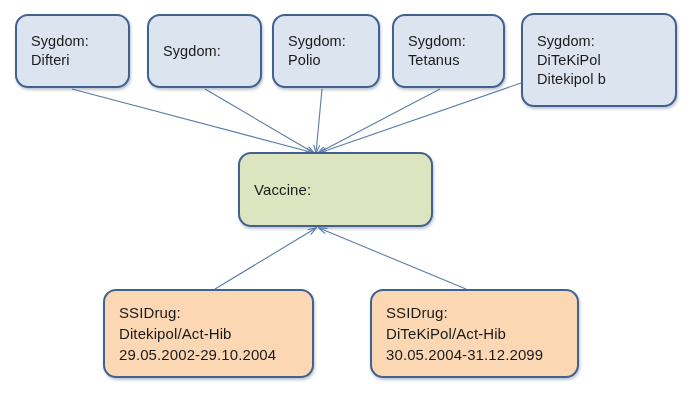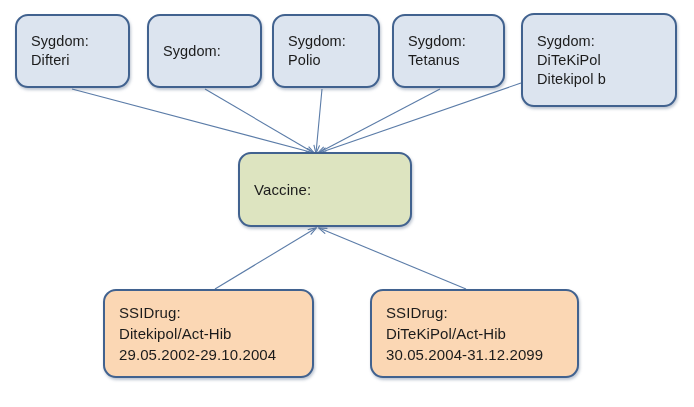--- a/index.html
+++ b/index.html
@@ -97,21 +97,21 @@
     <span class="node-line">Sygdom:</span>
     <span class="node-line">Tetanus</span>
   </div>
 
   <div class="node node-disease" style="left: 521px; top: 13px; width: 156px; height: 94px;">
     <span class="node-line">Sygdom:</span>
     <span class="node-line">DiTeKiPol</span>
     <span class="node-line">Ditekipol b</span>
   </div>
 
-  <div class="node node-vaccine" style="left: 238px; top: 152px; width: 174px; height: 75px;">
+  <div class="node node-vaccine" style="left: 238px; top: 152px; width: 195px; height: 75px;">
     <span class="node-line">Vaccine:</span>
   </div>
 
   <div class="node node-drug" style="left: 103px; top: 289px; width: 211px; height: 89px;">
     <span class="node-line">SSIDrug:</span>
     <span class="node-line">Ditekipol/Act-Hib</span>
     <span class="node-line">29.05.2002-29.10.2004</span>
   </div>
 
   <div class="node node-drug" style="left: 370px; top: 289px; width: 209px; height: 89px;">

